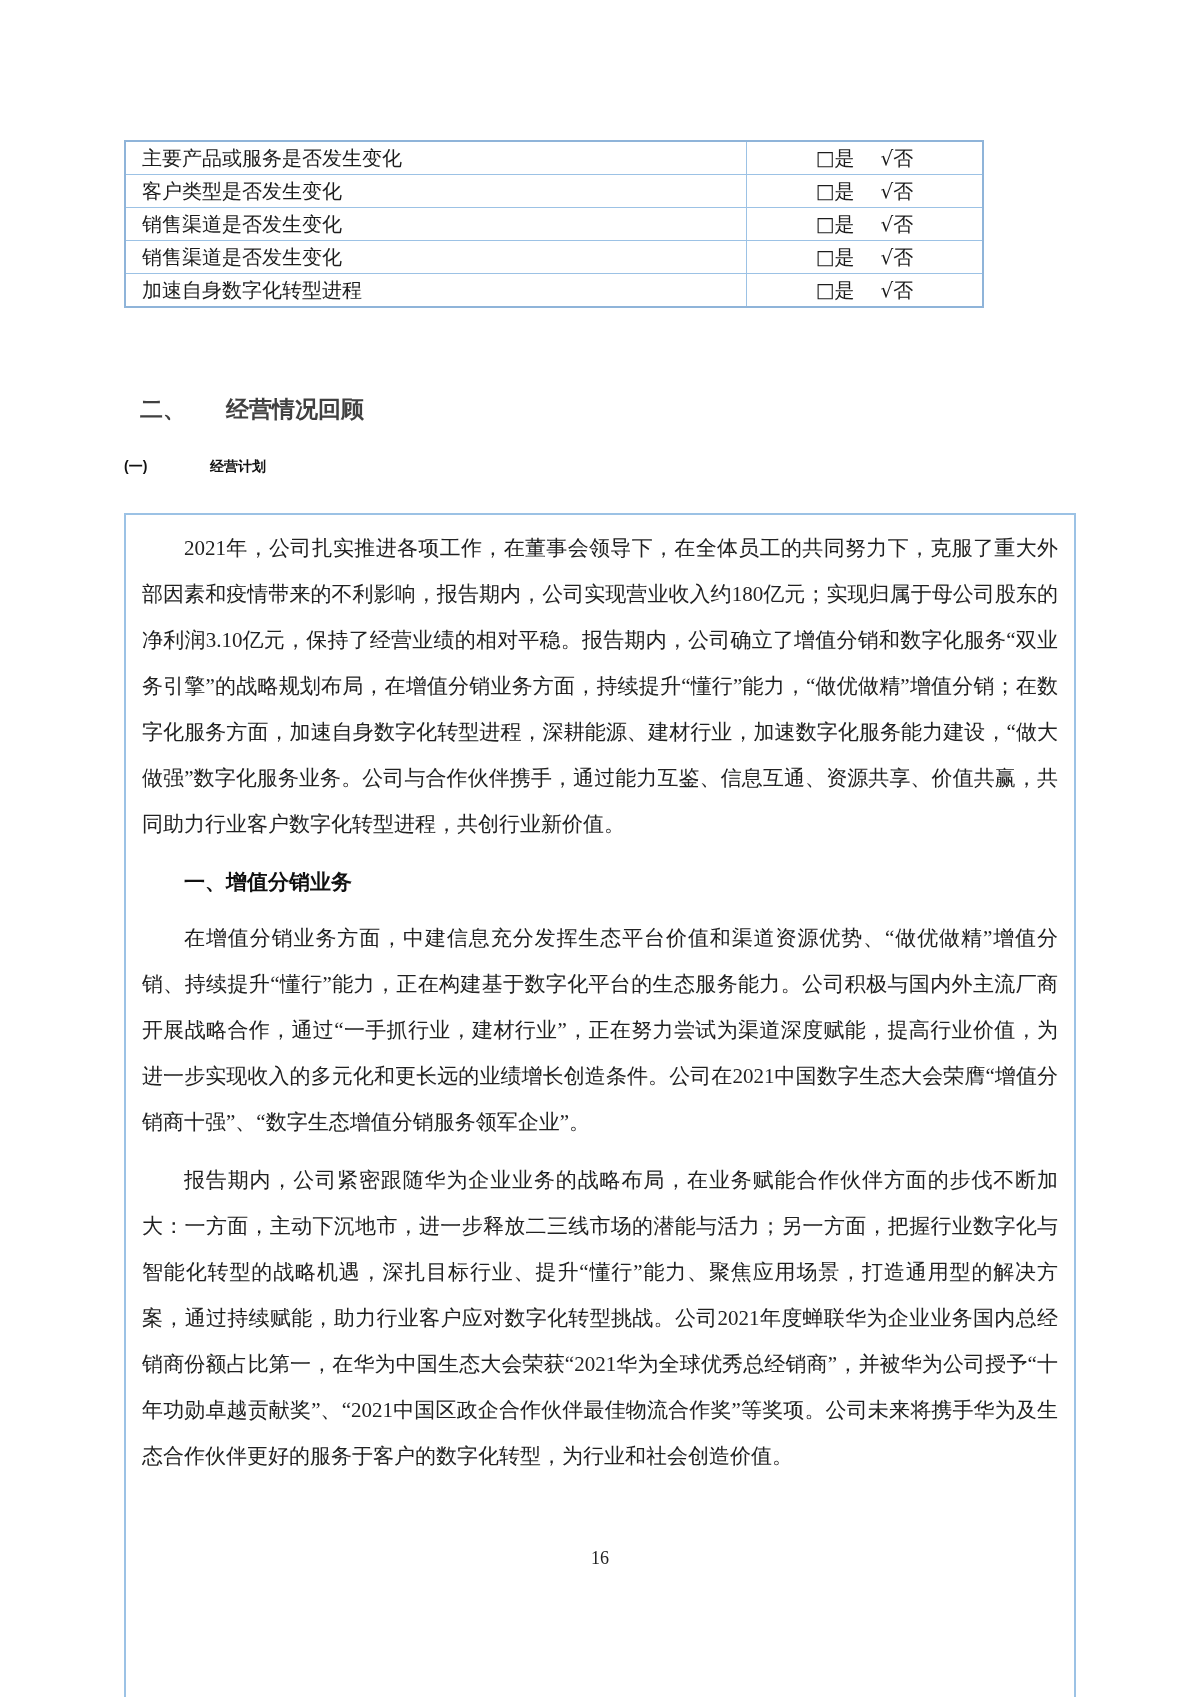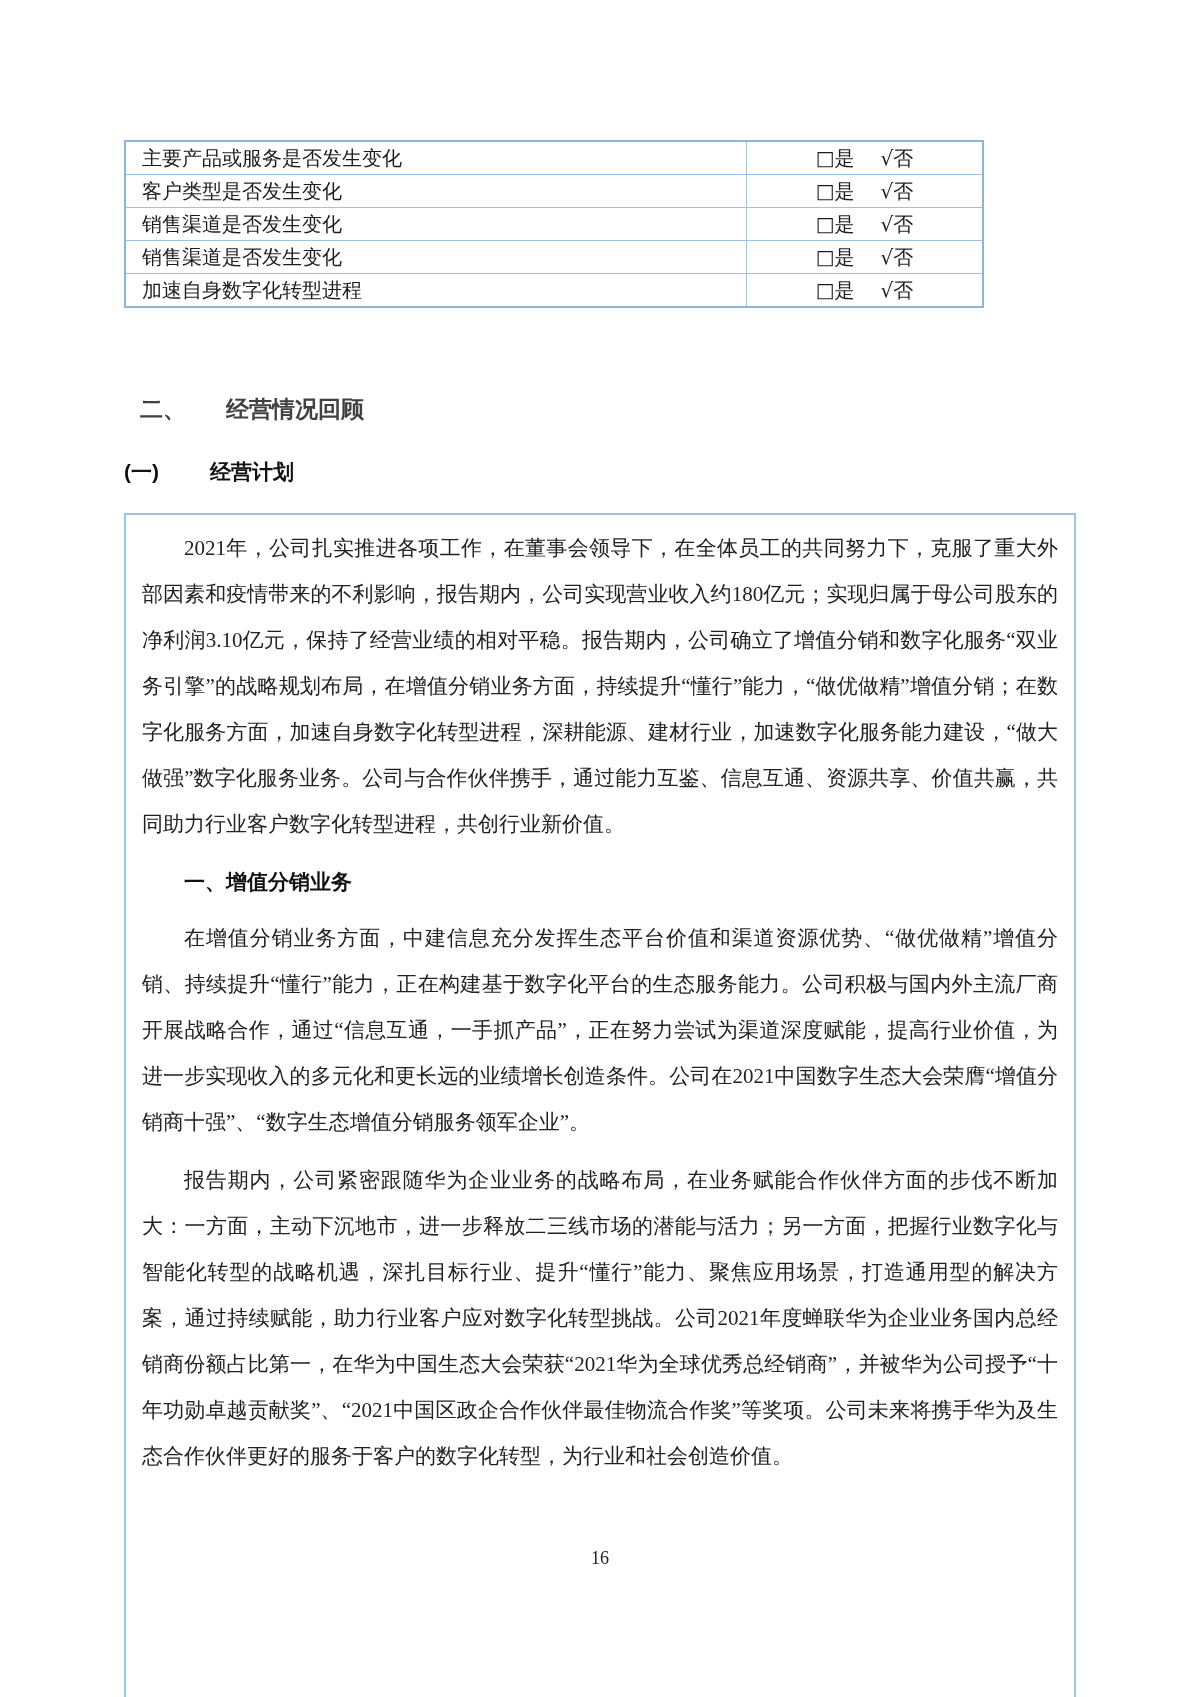--- a/index.html
+++ b/index.html
@@ -54,21 +54,21 @@
     font-size: 23px;
     font-weight: bold;
     color: #404040;
     font-family: "Liberation Sans", "DejaVu Sans", sans-serif;
   }
   .h1-line .h-num { display: inline-block; width: 86px; }
   .h2-line {
     position: absolute;
     left: 124px;
     top: 458px;
-    font-size: 21px;
+    font-size: 14px;
     font-weight: bold;
     color: #111111;
     font-family: "Liberation Sans", "DejaVu Sans", sans-serif;
   }
   .h2-line .h-num { display: inline-block; width: 86px; }
 
   
   .content-box {
     position: absolute;
     left: 124px;
@@ -154,19 +154,19 @@
     <span class="h-num">二、</span><span>经营情况回顾</span>
   </div>
 
   <div class="h2-line">
     <span class="h-num">(一)</span><span>经营计划</span>
   </div>
 
   <div class="content-box">
     <p>2021年，公司扎实推进各项工作，在董事会领导下，在全体员工的共同努力下，克服了重大外部因素和疫情带来的不利影响，报告期内，公司实现营业收入约180亿元；实现归属于母公司股东的净利润3.10亿元，保持了经营业绩的相对平稳。报告期内，公司确立了增值分销和数字化服务“双业务引擎”的战略规划布局，在增值分销业务方面，持续提升“懂行”能力，“做优做精”增值分销；在数字化服务方面，加速自身数字化转型进程，深耕能源、建材行业，加速数字化服务能力建设，“做大做强”数字化服务业务。公司与合作伙伴携手，通过能力互鉴、信息互通、资源共享、价值共赢，共同助力行业客户数字化转型进程，共创行业新价值。</p>
     <p class="h3">一、增值分销业务</p>
-    <p>在增值分销业务方面，中建信息充分发挥生态平台价值和渠道资源优势、“做优做精”增值分销、持续提升“懂行”能力，正在构建基于数字化平台的生态服务能力。公司积极与国内外主流厂商开展战略合作，通过“信息互通，一手抓产品”，正在努力尝试为渠道深度赋能，提高行业价值，为进一步实现收入的多元化和更长远的业绩增长创造条件。公司在2021中国数字生态大会荣膺“增值分销商十强”、“数字生态增值分销服务领军企业”。</p>
+    <p>在增值分销业务方面，中建信息充分发挥生态平台价值和渠道资源优势、“做优做精”增值分销、持续提升“懂行”能力，正在构建基于数字化平台的生态服务能力。公司积极与国内外主流厂商开展战略合作，通过“一手抓行业，建材行业”，正在努力尝试为渠道深度赋能，提高行业价值，为进一步实现收入的多元化和更长远的业绩增长创造条件。公司在2021中国数字生态大会荣膺“增值分销商十强”、“数字生态增值分销服务领军企业”。</p>
     <p>报告期内，公司紧密跟随华为企业业务的战略布局，在业务赋能合作伙伴方面的步伐不断加大：一方面，主动下沉地市，进一步释放二三线市场的潜能与活力；另一方面，把握行业数字化与智能化转型的战略机遇，深扎目标行业、提升“懂行”能力、聚焦应用场景，打造通用型的解决方案，通过持续赋能，助力行业客户应对数字化转型挑战。公司2021年度蝉联华为企业业务国内总经销商份额占比第一，在华为中国生态大会荣获“2021华为全球优秀总经销商”，并被华为公司授予“十年功勋卓越贡献奖”、“2021中国区政企合作伙伴最佳物流合作奖”等奖项。公司未来将携手华为及生态合作伙伴更好的服务于客户的数字化转型，为行业和社会创造价值。</p>
   </div>
 
   <div class="page-number">16</div>
 
 </div>
 
 </body></html>

